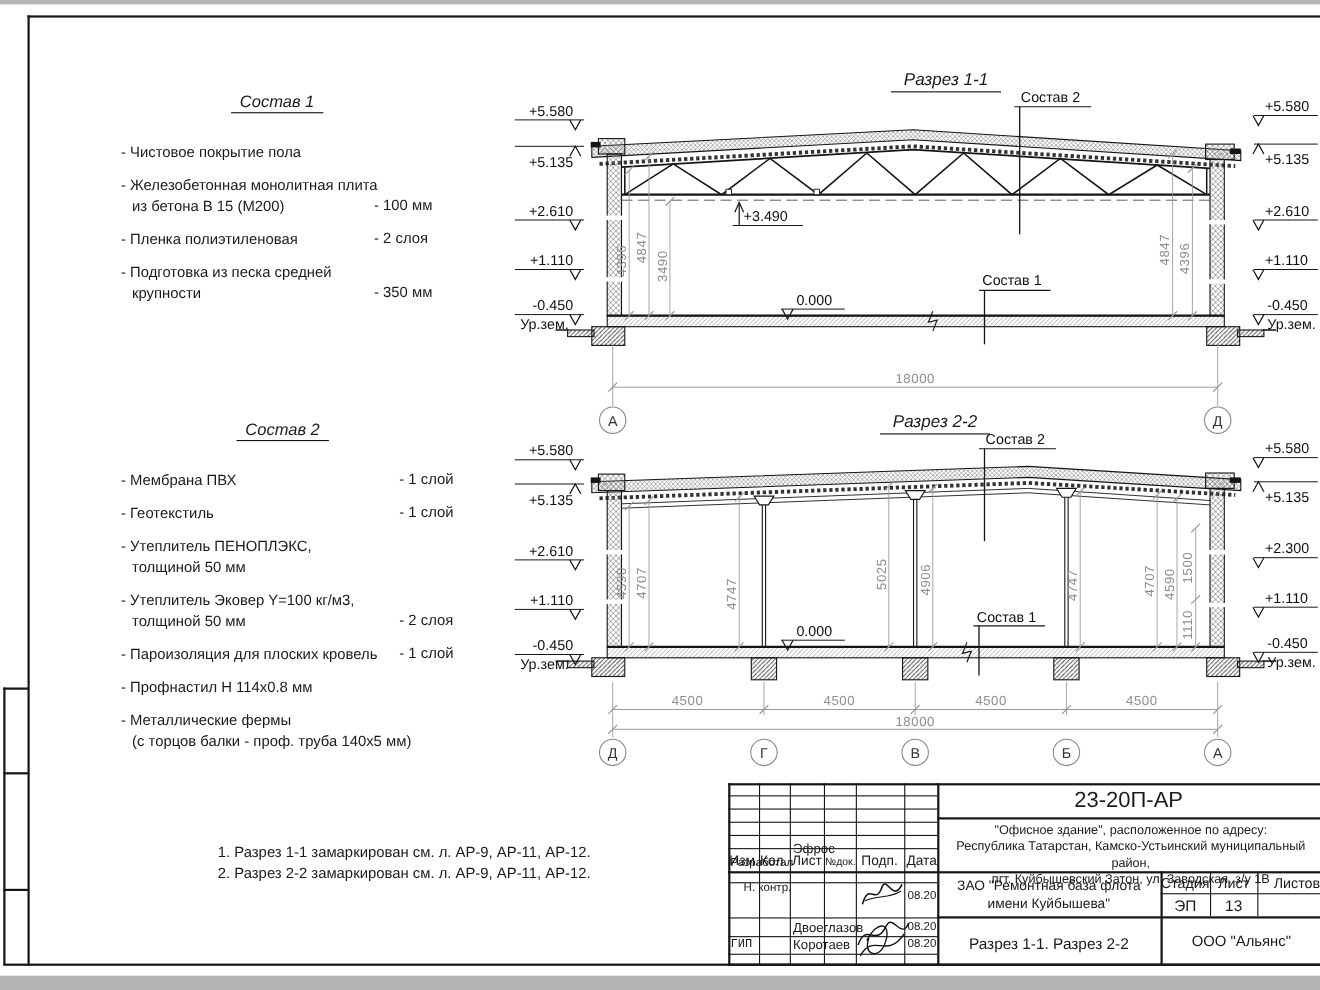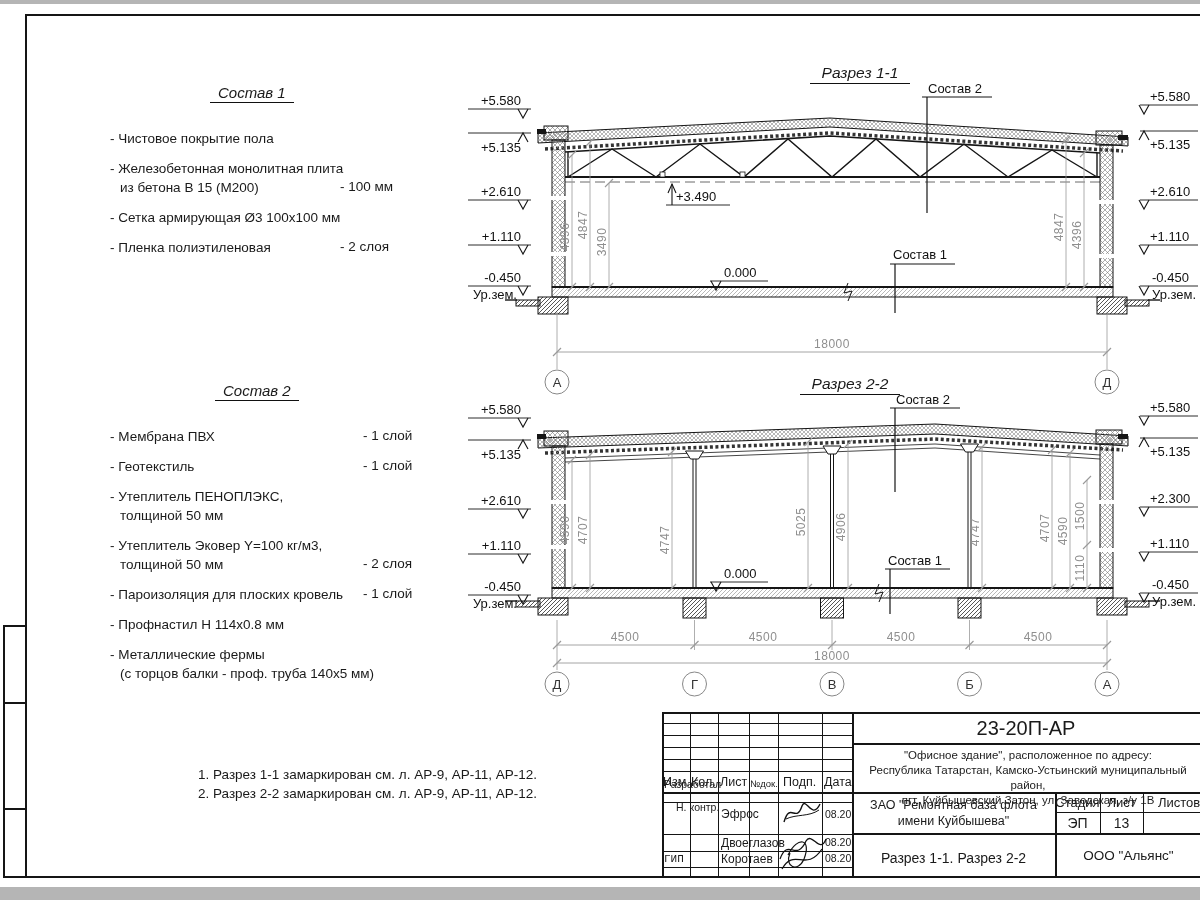--- a/index.html
+++ b/index.html
@@ -46,22 +46,22 @@
 <div class="hl" style="left:3px;top:625px;width:23px;height:1.5px;"></div>
 <div class="hl" style="left:3px;top:702px;width:23px;height:1.5px;"></div>
 <div class="hl" style="left:3px;top:808px;width:23px;height:1.5px;"></div>
 
 <div class="comp" id="comp1" style="left:110px;top:84px;">
   <div class="comp-title-wrap" style="padding-left:100px;">
     <span class="comp-title">Состав 1</span>
   </div>
   <div class="item"><span class="l1">- Чистовое покрытие пола</span><span class="l2"></span><span class="val"></span></div>
   <div class="item"><span class="l1">- Железобетонная  монолитная плита</span><span class="l2">из бетона В 15 (М200)</span><span class="val">- 100 мм</span></div>
-  <div class="item"><span class="l1">- Сетка армирующая Ø3 100х100 мм</span><span class="l2"></span><span class="val"></span></div>
   <div class="item"><span class="l1">- Пленка полиэтиленовая</span><span class="l2"></span><span class="val">- 2 слоя</span></div>
+  <div class="item"><span class="l1">- Подготовка из песка средней</span><span class="l2">крупности</span><span class="val">- 350 мм</span></div>
 </div>
 
 <div class="comp" id="comp2" style="left:110px;top:382px;">
   <div class="comp-title-wrap" style="padding-left:105px;">
     <span class="comp-title">Состав 2</span>
   </div>
   <div class="item"><span class="l1">- Мембрана ПВХ</span><span class="l2"></span><span class="val">- 1 слой</span></div>
   <div class="item"><span class="l1">- Геотекстиль</span><span class="l2"></span><span class="val">- 1 слой</span></div>
   <div class="item"><span class="l1">- Утеплитель ПЕНОПЛЭКС,</span><span class="l2">толщиной 50 мм</span><span class="val"></span></div>
   <div class="item"><span class="l1">- Утеплитель Эковер Y=100 кг/м3,</span><span class="l2">толщиной 50 мм</span><span class="val">- 2 слоя</span></div>
@@ -441,21 +441,21 @@
   <div class="vl" style="left:1143px;top:792px;width:1px;height:41px;"></div>
 
   <div class="tb" style="left:663px;top:775px;font-size:12.5px;">Изм.</div>
   <div class="tb" style="left:691px;top:775px;font-size:12.5px;">Кол.</div>
   <div class="tb" style="left:720px;top:775px;font-size:12.5px;">Лист</div>
   <div class="tb" style="left:750px;top:778px;font-size:9.5px;">№док.</div>
   <div class="tb" style="left:783px;top:775px;font-size:12.5px;">Подп.</div>
   <div class="tb" style="left:824px;top:775px;font-size:12.5px;">Дата</div>
 
   <div class="tb" style="left:664px;top:778px;font-size:10.5px;">Разработал</div>
-  <div class="tb" style="left:721px;top:807px;font-size:12px;">Эфрос</div>
+  <div class="tb" style="left:721px;top:764px;font-size:12px;">Эфрос</div>
   <div class="tb" style="left:825px;top:808px;font-size:10.5px;">08.20</div>
   <div class="tb" style="left:664px;top:801px;font-size:10.5px;padding-left:12px;">Н. контр.</div>
   <div class="tb" style="left:721px;top:836px;font-size:12px;">Двоеглазов</div>
   <div class="tb" style="left:825px;top:836px;font-size:10.5px;">08.20</div>
   <div class="tb" style="left:664px;top:853px;font-size:11px;font-family:Liberation Mono, monospace;">ГИП</div>
   <div class="tb" style="left:721px;top:852px;font-size:12px;">Коротаев</div>
   <div class="tb" style="left:825px;top:852px;font-size:10.5px;">08.20</div>
 
   <svg style="left:781px;top:797px;" width="42" height="32" viewBox="0 0 42 32">
     <path d="M3,25 C9,4 15,27 21,9 C25,-1 31,24 39,7" fill="none" stroke="#111" stroke-width="1.4"></path>

